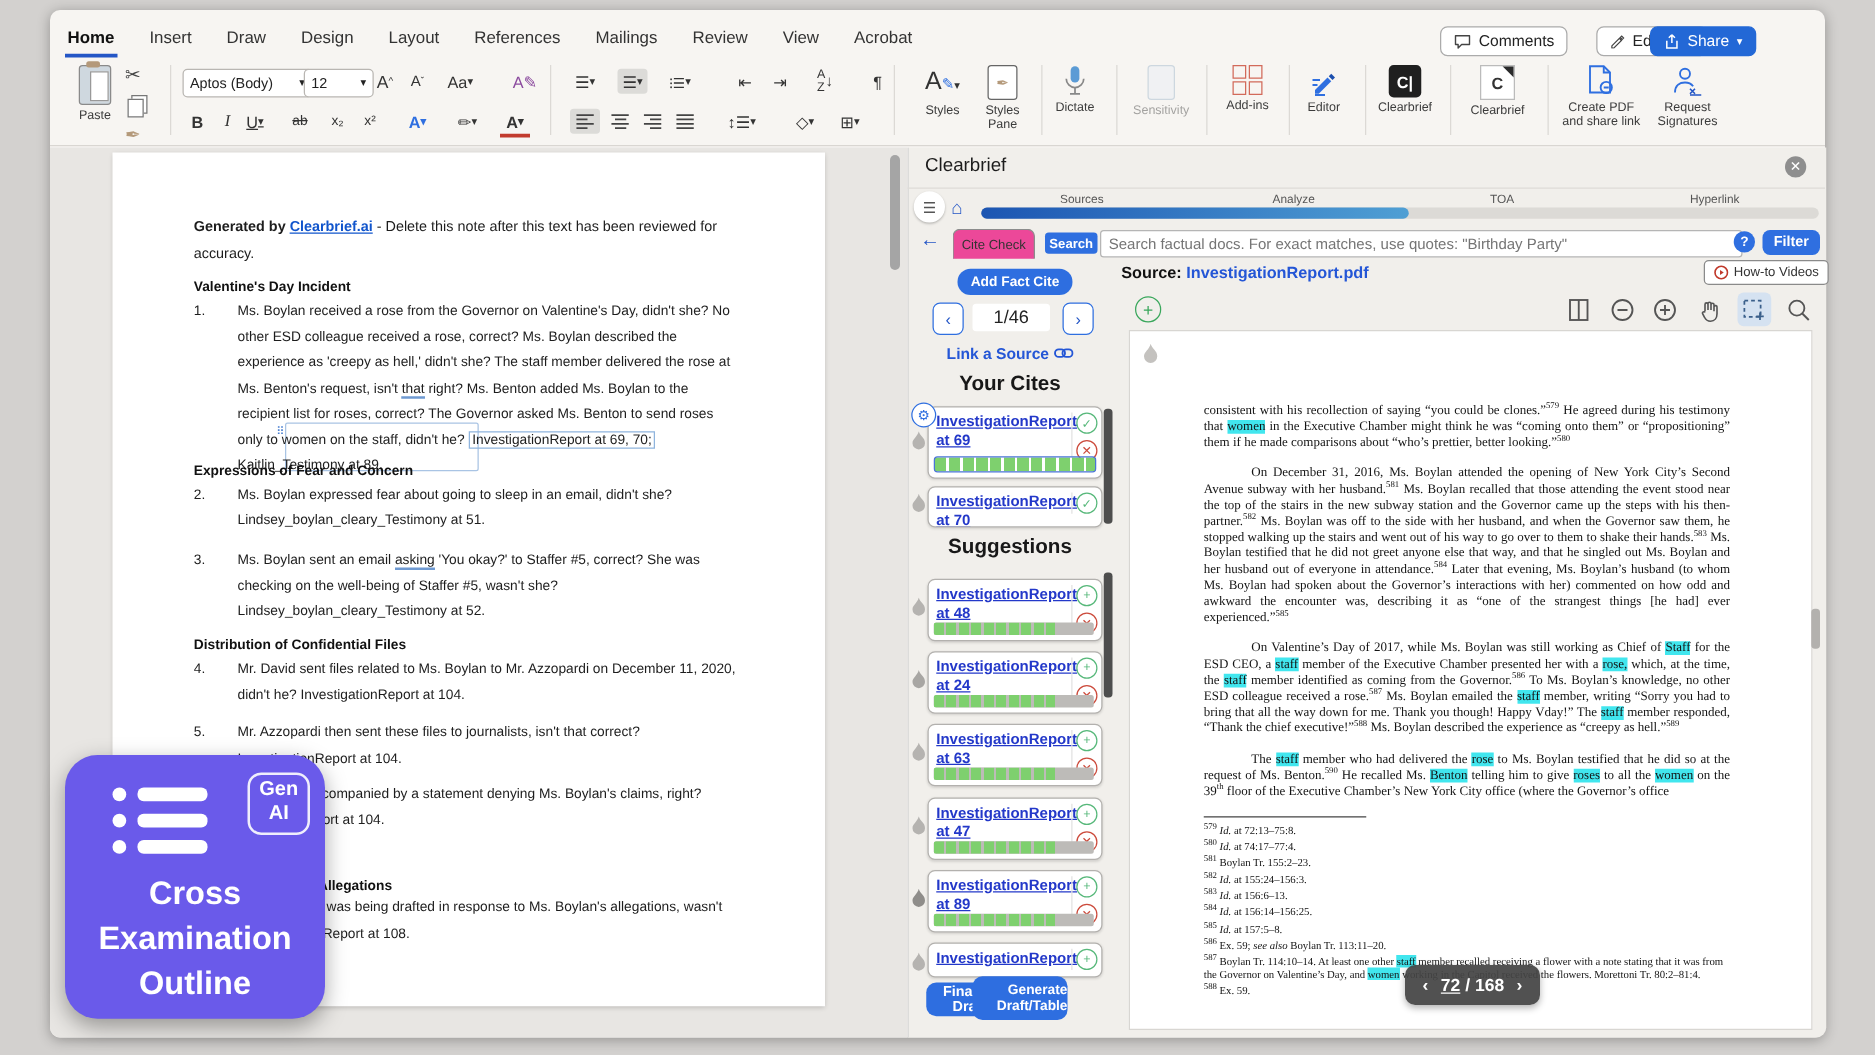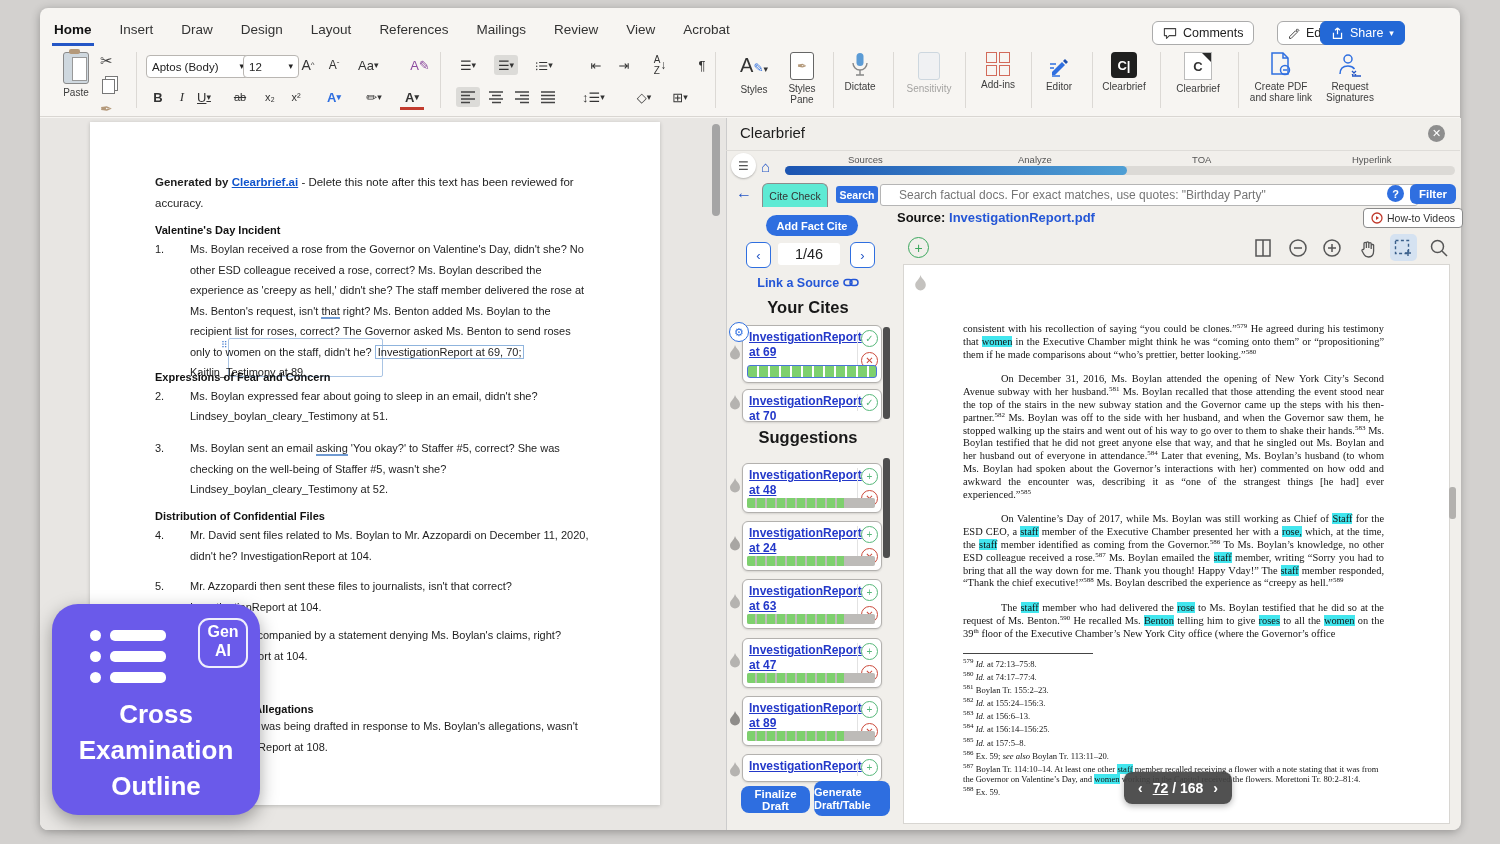--- a/index.html
+++ b/index.html
@@ -50,23 +50,23 @@
   #panel{position:absolute;left:726px;top:118px;width:734px;height:712px;background:#f1efeb;border-left:1px solid #ccc;border-bottom-right-radius:8px}
   #paneltitle{position:absolute;left:740px;top:124px;font-size:15px;color:#1c1c1c}
   #panelclose{position:absolute;left:1428px;top:125px;width:17px;height:17px;border-radius:50%;background:#8e8e8e;color:#fff;font-size:11px;display:flex;align-items:center;justify-content:center}
   #navrow{position:absolute;left:726px;top:150px;width:734px;height:32px;border-top:1px solid #dedcd8}
   .navlabel{position:absolute;top:154px;font-size:9.5px;color:#555}
   #navtrack{position:absolute;left:785px;top:166px;width:670px;height:9px;border-radius:5px;background:#dcdad6}
   #navfill{height:9px;border-radius:5px;background:linear-gradient(90deg,#1c55b2,#4f9fd4)}
   #hamb{position:absolute;left:731px;top:153px;width:25px;height:25px;background:#fff;border-radius:50%;box-shadow:0 1px 2px rgba(0,0,0,.25);display:flex;align-items:center;justify-content:center;font-size:12px;color:#555}
   #homeico{position:absolute;left:761px;top:158px;font-size:15px;color:#2456c6;font-weight:bold}
   #backarrow{position:absolute;left:736px;top:184px;font-size:16px;color:#2456c6;font-weight:bold}
-  #citechecktab{position:absolute;left:762px;top:183px;width:64px;height:23px;background:#5eead4;border:1px solid #8c8c8c;border-bottom:none;border-radius:6px 6px 0 0;font-size:10.5px;color:#333;display:flex;align-items:center;justify-content:center}
+  #citechecktab{position:absolute;left:762px;top:183px;width:64px;height:23px;background:#ec4899;border:1px solid #8c8c8c;border-bottom:none;border-radius:6px 6px 0 0;font-size:10.5px;color:#333;display:flex;align-items:center;justify-content:center}
   #searchbtn{position:absolute;left:836px;top:186px;width:42px;height:17px;background:#2f6fe0;border-radius:3px;color:#fff;font-size:10.5px;font-weight:bold;display:flex;align-items:center;justify-content:center}
-  #searchinput{position:absolute;left:880px;top:184px;width:500px;height:20px;border:1px solid #b5b5b5;border-radius:3px;background:#fff;font-size:12px;color:#333;padding:0 18px;font-family:"Liberation Sans",sans-serif}
+  #searchinput{position:absolute;left:880px;top:184px;width:500px;height:20px;border:1px solid #b5b5b5;border-radius:3px;background:#fff;font-size:12px;color:#333;padding:0 6px;font-family:"Liberation Sans",sans-serif}
   #helpq{position:absolute;left:1387px;top:185px;width:17px;height:17px;border-radius:50%;background:#2f6fe0;color:#fff;font-size:11px;font-weight:bold;display:flex;align-items:center;justify-content:center}
   #filterbtn{position:absolute;left:1410px;top:184px;width:46px;height:20px;background:#2f6fe0;border-radius:6px;color:#fff;font-size:11.5px;font-weight:bold;display:flex;align-items:center;justify-content:center}
   
   .bluepill{background:#2e6ee0;color:#fff;font-weight:bold;border-radius:12px;display:flex;align-items:center;justify-content:center}
   #addfact{position:absolute;left:766px;top:215px;width:92px;height:21px;font-size:11px}
   .pagerbtn{position:absolute;top:242px;width:23px;height:24px;background:#fff;border:1px solid #2f6fe0;border-radius:6px;color:#2456c6;font-size:13px;display:flex;align-items:center;justify-content:center}
   #pagerval{position:absolute;left:778px;top:243px;width:62px;height:22px;font-size:14.5px;color:#222;display:flex;align-items:center;justify-content:center;background:#fff;border-radius:3px}
   #linksource{position:absolute;left:748px;top:276px;width:120px;text-align:center;color:#2456d6;font-weight:bold;font-size:12.5px}
   .sectionhead{position:absolute;width:160px;text-align:center;font-weight:bold;font-size:16.5px;color:#181818}
   .card{position:absolute;left:742px;width:138px;background:#fff;border:1px solid #b3b1ae;border-radius:6px;box-shadow:0 1px 2px rgba(0,0,0,.12)}
@@ -75,21 +75,21 @@
   .cic{width:15px;height:15px;border-radius:50%;font-size:10px;display:flex;align-items:center;justify-content:center}
   .cic.ok{border:1.4px solid #57b87a;color:#57b87a}
   .cic.no{border:1.4px solid #cc4b3c;color:#cc4b3c}
   .cic.add{border:1.4px solid #57b87a;color:#57b87a}
   .bluebar{position:absolute;left:4px;bottom:4px;width:128px;height:11px;border:1.6px solid #4a74d8;border-radius:3px;background:repeating-linear-gradient(90deg,#7ed06e 0 9px,#fff 9px 11px)}
   .graybar{position:absolute;left:4px;bottom:4px;width:128px;height:10px;border-radius:2px;background:#bdbbb8;overflow:hidden}
   .graybar i{display:block;height:10px;width:76%;background:repeating-linear-gradient(90deg,#7ed06e 0 8px,#bdbbb8 8px 10px)}
   .flame{position:absolute;left:729px;width:12px;height:16px}
   .scrollthumb{position:absolute;left:883px;width:7px;background:#4e4e4e;border-radius:3px}
   #finalize{position:absolute;left:741px;top:786px;width:69px;height:27px;border-radius:8px;font-size:11.5px;text-align:center}
-  #generate{position:absolute;left:814px;top:781px;width:76px;height:35px;border-radius:8px;font-size:11px;line-height:13px;text-align:left}
+  #generate{position:absolute;left:778px;top:781px;width:76px;height:35px;border-radius:8px;font-size:11px;line-height:13px;text-align:right}
   
   #sourcerow{position:absolute;left:897px;top:210px;font-size:13px;color:#111;font-weight:bold}
   #sourcelink{color:#2456d6;font-weight:bold;}
   #howto{position:absolute;left:1363px;top:208px;height:18px;padding:0 7px;background:#fff;border:1px solid #8a8a8a;border-radius:4px;display:flex;align-items:center;gap:4px;font-size:10.5px;color:#333}
   .pdficon{position:absolute;top:238px;width:20px;height:20px;color:#555}
   #marqueebg{position:absolute;left:1390px;top:234px;width:27px;height:27px;background:#d5e2f1;border-radius:5px}
   #pdfpage{position:absolute;left:903px;top:264px;width:545px;height:558px;background:#fff;border:1px solid #d8d6d2;overflow:hidden}
   .pdftext{font-family:"Liberation Serif",serif;font-size:10.4px;line-height:12.8px;color:#141414;text-align:justify}
   #pdfparas{position:absolute;left:59px;top:58px;width:421px}
   #pdfparas p{margin:0 0 12px}

